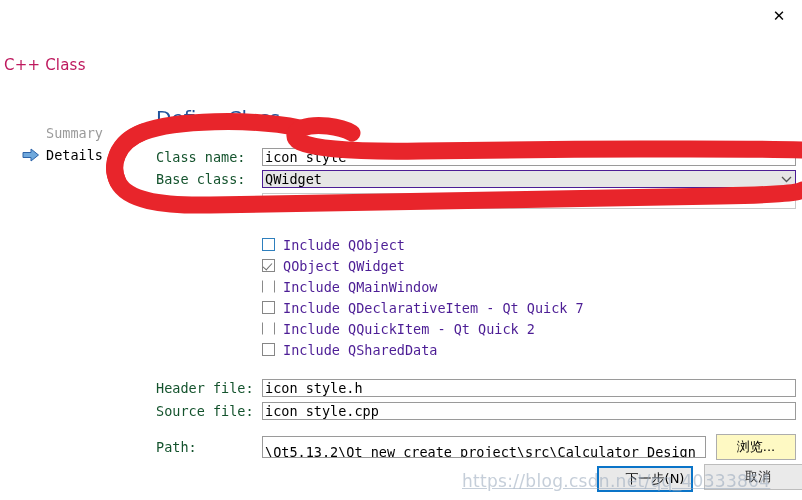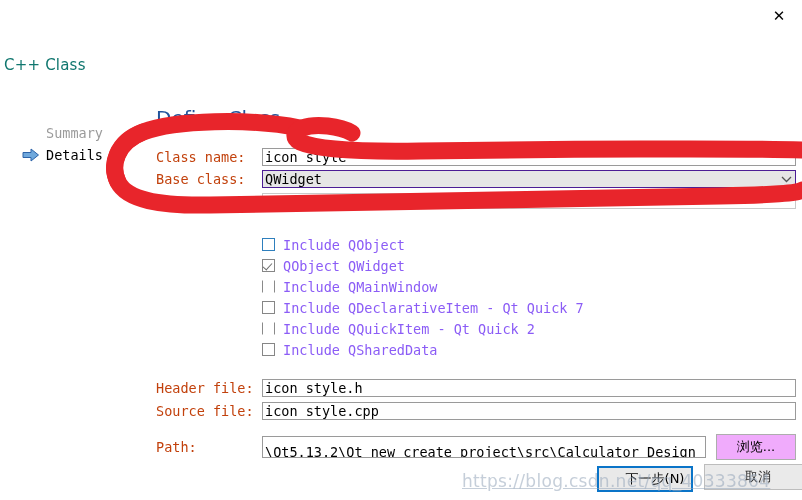--- a/index.html
+++ b/index.html
@@ -45,21 +45,21 @@
     background: transparent;
     border: none;
   }
 
   
   .window-title {
     position: absolute;
     left: 4px;
     top: 56px;
     font-size: 15px;
-    color: #0f766e;
+    color: #be185d;
     font-family: "DejaVu Sans", sans-serif;
     letter-spacing: .2px;
     white-space: nowrap;
   }
 
   
   .nav {
     position: absolute;
     left: 22px;
     top: 122px;
@@ -101,21 +101,21 @@
   }
   .form-row {
     display: flex;
     align-items: center;
     height: 18px;
     margin-bottom: 4px;
   }
   .form-label {
     font-family: "DejaVu Sans Mono", monospace;
     font-size: 13.5px;
-    color: #c2410c;
+    color: #14532d;
     white-space: nowrap;
   }
   .lbl-w {
     width: 106px;
     flex: 0 0 106px;
   }
   .field {
     height: 18px;
     box-sizing: border-box;
     font-family: "DejaVu Sans Mono", monospace;
@@ -189,21 +189,21 @@
     top: 1px;
     width: 4px;
     height: 8px;
     border: solid #6f6f6f;
     border-width: 0 1.6px 1.6px 0;
     transform: rotate(42deg);
   }
   .check-label {
     font-family: "DejaVu Sans Mono", monospace;
     font-size: 13.5px;
-    color: #8b5cf6;
+    color: #4c1d95;
     white-space: nowrap;
   }
 
   
   .files {
     position: absolute;
     left: 156px;
     top: 379px;
     width: 640px;
   }
@@ -224,21 +224,21 @@
     line-height: 20px;
     padding: 5px 2px;
     white-space: nowrap;
     overflow: hidden;
     flex: 1 1 auto;
   }
   .browse-btn {
     flex: 0 0 78px;
     height: 24px;
     margin-left: 10px;
-    background: #f0abfc;
+    background: #fef9c3;
     border: 1px solid #adadad;
     font-family: "DejaVu Sans", sans-serif;
     font-size: 13px;
     color: #000;
     cursor: pointer;
     display: flex;
     align-items: center;
     justify-content: center;
   }
 

